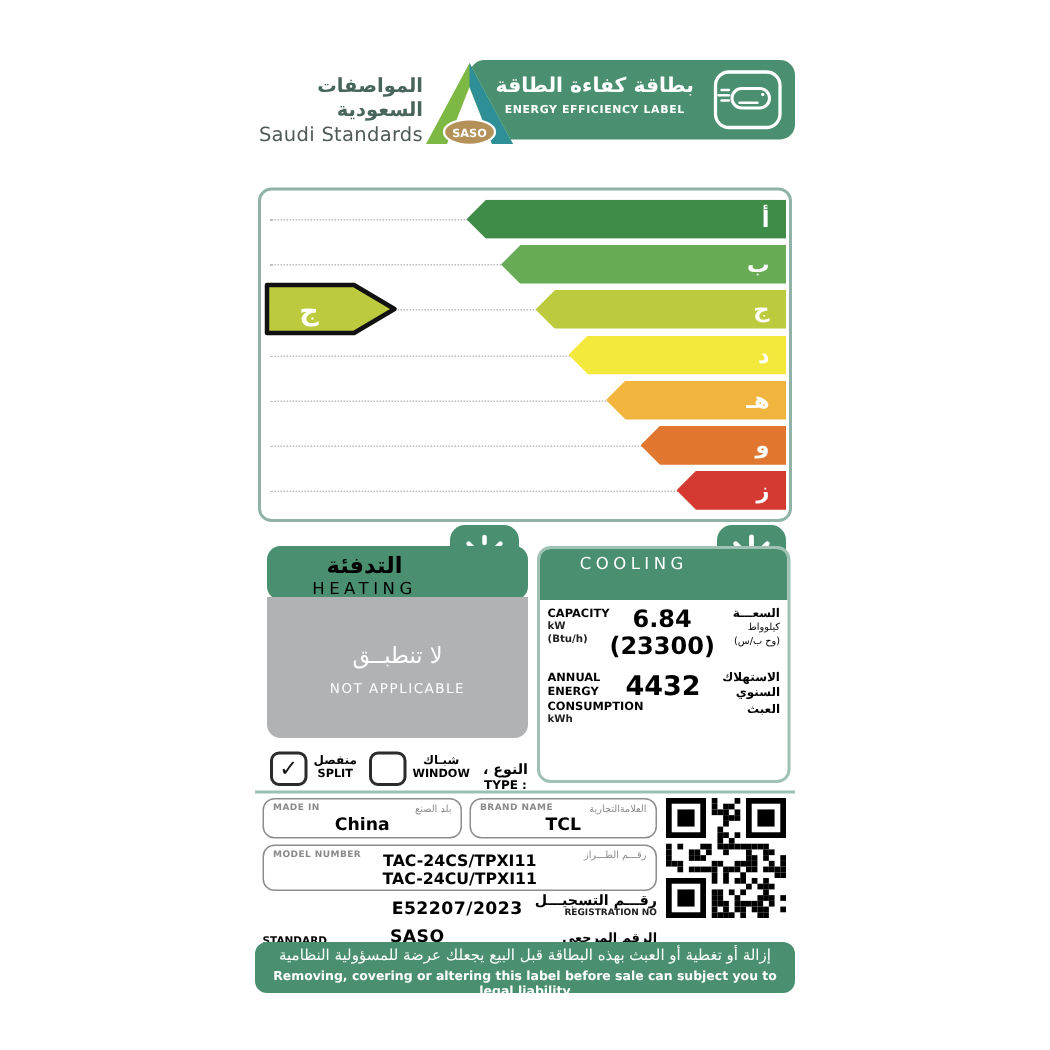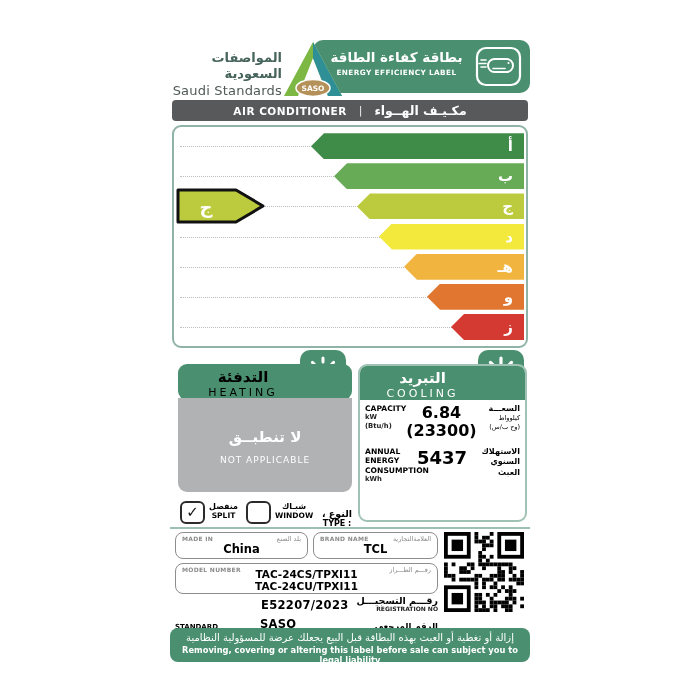--- a/index.html
+++ b/index.html
@@ -39,21 +39,21 @@
   .icon-tab { position:absolute; width:46px; height:46px; background:#4a9070; border-radius:10px; top:310px;
     display:flex; align-items:center; justify-content:center; }
   .sun-tab { left:130px; }
   .snow-tab { left:308px; }
   .heat-header { position:absolute; left:8px; top:324px; width:174px; height:36px; background:#4a9070; border-radius:9px; }
   .hh-text { position:absolute; left:0; right:44px; top:4px; text-align:center; color:#000000; }
   .hh-ar { font-size:15px; font-weight:bold; direction:rtl; }
   .hh-en { font-size:11px; font-weight:normal; letter-spacing:3px; margin-top:0px; }
   .heat-body { position:absolute; left:8px; top:358px; width:174px; height:94px; background:#b1b2b4;
     border-radius:0 0 9px 9px; text-align:center; color:#fff; }
-  .na-ar { font-size:15px; font-weight:bold; direction:rtl; margin-top:30px; }
+  .na-ar { font-size:15px; font-weight:normal; direction:rtl; margin-top:30px; }
   .na-en { font-size:9px; letter-spacing:1px; margin-top:9px; }
 
   
   .type-row { position:absolute; left:10px; top:457px; width:172px; height:30px; display:flex; align-items:center; }
   .checkbox { width:25px; height:23px; border:2px solid #2b2b2b; border-radius:6px; background:#fff;
     display:flex; align-items:center; justify-content:center; font-size:15px; font-weight:bold; color:#111; flex:0 0 auto; }
   .cb-label { margin-left:4px; margin-right:8px; text-align:center; line-height:1.1; }
   .cb-ar { font-size:8px; font-weight:bold; direction:rtl; }
   .cb-en { font-size:7.5px; font-weight:bold; }
   .type-label { margin-left:auto; text-align:right; line-height:1.2;margin-top:12px; }
@@ -132,25 +132,20 @@
     </div>
 
     <svg class="saso-logo" width="66" height="58" viewBox="0 0 66 58">
       <polygon points="33,2 62,56 4,56" fill="#ffffff"></polygon>
       <polygon points="33,2 62,56 48,56 33,18 18,56 4,56" fill="#7cb843"></polygon>
       <polygon points="33,2 62,56 48,56 33,18" fill="#2e8f96"></polygon>
       <ellipse cx="33" cy="48" rx="17" ry="8.5" fill="#b5915a" stroke="#fff" stroke-width="1.5"></ellipse>
       <text x="33" y="51" text-anchor="middle" font-size="7.5" font-weight="bold" fill="#ffffff" font-family="DejaVu Sans, sans-serif">SASO</text>
     </svg>
 
-    <div class="product-bar">
-      <span class="pb-en">AIR CONDITIONER</span>
-      <span class="pb-sep">|</span>
-      <span class="pb-ar">مكـيـف الهــواء</span>
-    </div>
 
     <div class="scale-panel" id="scale-panel">
         <div class="scale-row">
           <div class="dotline"></div>
           <div class="rating-bar" style="width: 213px; background: rgb(63, 140, 73);">أ</div>
         </div>
         <div class="scale-row">
           <div class="dotline"></div>
           <div class="rating-bar" style="width: 190px; background: rgb(104, 171, 87);">ب</div>
         </div>
@@ -233,21 +228,20 @@
           <line x1="4" y1="19" x2="34" y2="19"></line>
           <line x1="8.5" y1="8.5" x2="29.5" y2="29.5"></line>
           <line x1="8.5" y1="29.5" x2="29.5" y2="8.5"></line>
         </g>
         <circle cx="19" cy="19" r="3" fill="#4a9070"></circle>
       </svg>
     </div>
     <div class="cool-card">
       <div class="cool-header">
         <div class="ch-text">
-          <div class="hh-ar">التبريد</div>
           <div class="hh-en">COOLING</div>
         </div>
       </div>
       <div class="cool-rows">
         <div class="crow">
           <div class="c-en">
             <div class="b">CAPACITY</div>
             <div class="s">kW</div>
             <div class="s">(Btu/h)</div>
           </div>
@@ -260,21 +254,21 @@
             <div class="s">كيلوواط</div>
             <div class="s">(وح ب/س)</div>
           </div>
         </div>
         <div class="crow">
           <div class="c-en">
             <div class="b">ANNUAL ENERGY</div>
             <div class="b">CONSUMPTION</div>
             <div class="s">kWh</div>
           </div>
-          <div class="c-val" style="font-size:18px; padding-top:1px;">5437</div>
+          <div class="c-val" style="font-size:18px; padding-top:1px;">4432</div>
           <div class="c-ar">
             <div class="b">الاستهلاك السنوي</div>
             <div class="b">العبث</div>
 
           </div>
         </div>
       </div>
     </div>
 
     <div class="divider"></div>

